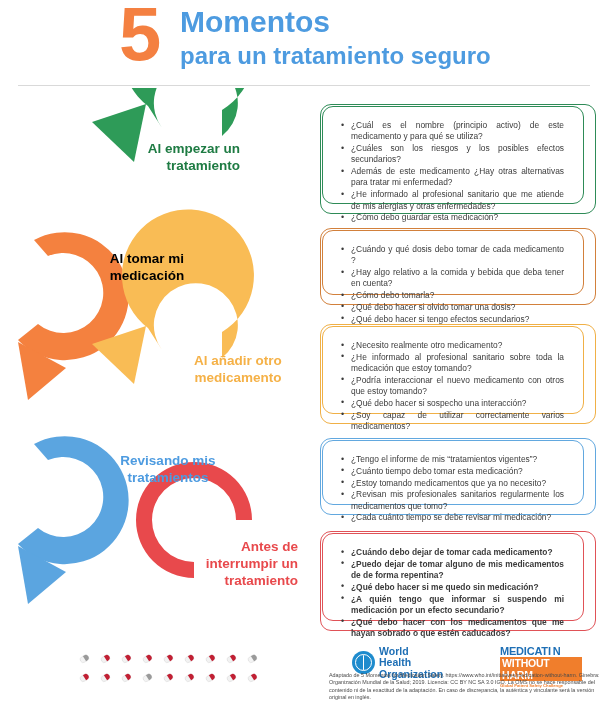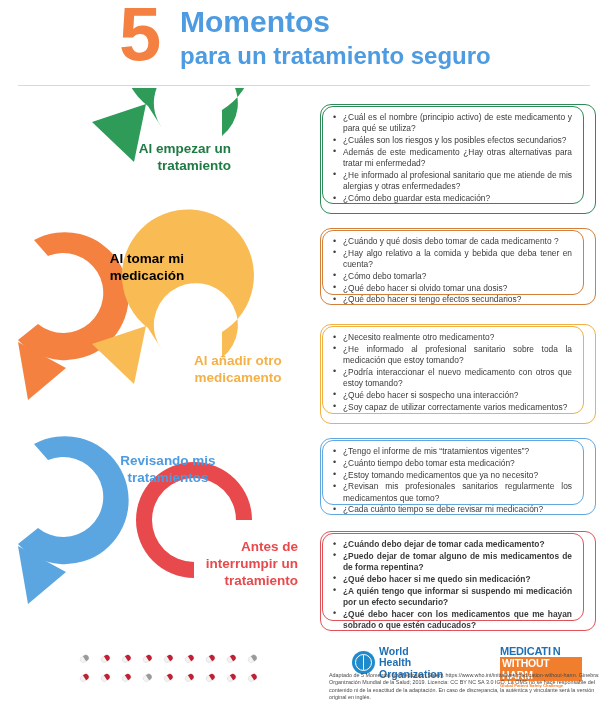--- a/index.html
+++ b/index.html
@@ -33,21 +33,21 @@
   }
 
   
   .arrows{position:absolute;left:0;top:88px;width:320px;height:552px;}
 
   
   .step-label{
     position:absolute;font-weight:bold;font-size:13.5px;line-height:17px;
     text-align:right;white-space:pre-line;
   }
-  .step-1{left:111px;top:140px;width:120px;color:#1E7B43;text-align:right;}
+  .step-1{left:120px;top:140px;width:120px;color:#1E7B43;text-align:right;}
   .step-2{left:92px;top:250px;width:110px;color:#000000;text-align:center;}
   .step-3{left:178px;top:352px;width:120px;color:#F5B147;text-align:center;}
   .step-4{left:108px;top:452px;width:120px;color:#4D9BE0;text-align:center;}
   .step-5{left:168px;top:538px;width:130px;color:#E8494C;text-align:right;}
 
   
   .qbox{
     position:absolute;
     box-sizing:border-box;
     border-radius:11px;
@@ -62,21 +62,21 @@
   }
   .qbox .inner{
     position:relative;z-index:1;
     border-radius:11px;
     border:1.1px solid;
     background:#fff;
     padding:5px 9px 5px 7px;
     box-sizing:border-box;
     height:100%;
   }
-  ul.qlist{margin:0;padding:0 0 0 13px;list-style:none;}
+  ul.qlist{margin:8px;padding:0 0 0 13px;list-style:none;}
   ul.qlist li{
     position:relative;
     font-size:8.4px;line-height:11.3px;
     color:#3b3b3b;
     margin:0 0 0.5px 0;
     text-align:justify;
     padding-right:2px;
   }
   ul.qlist li:before{
     content:"\2022";

